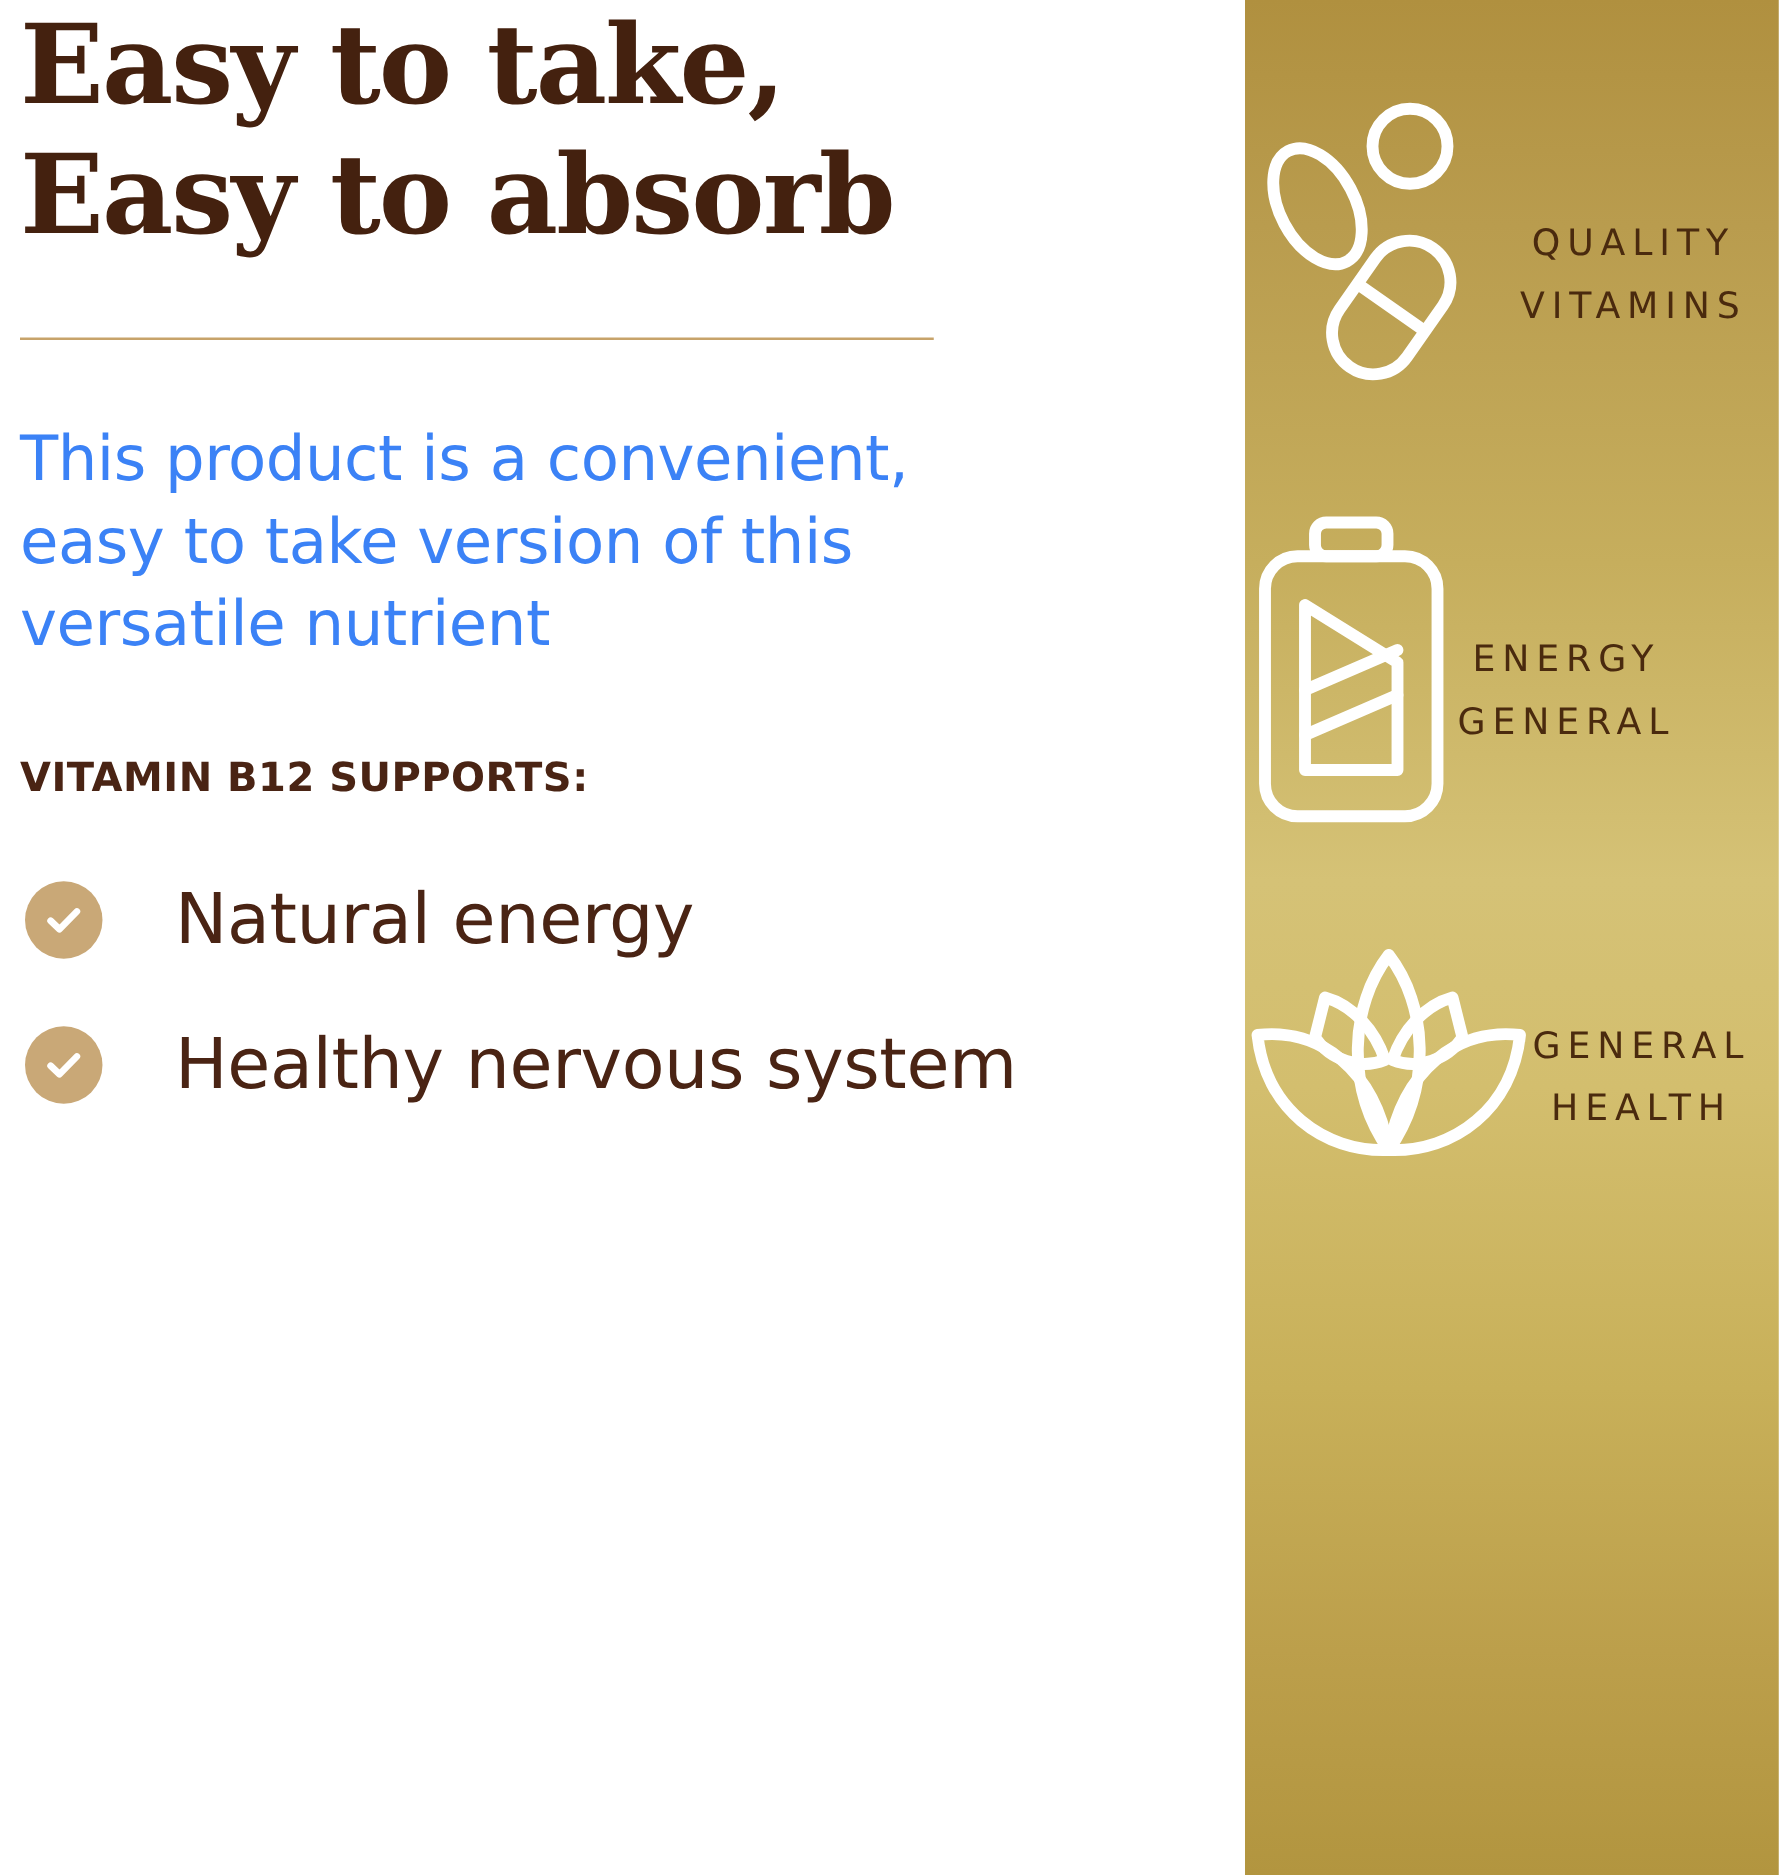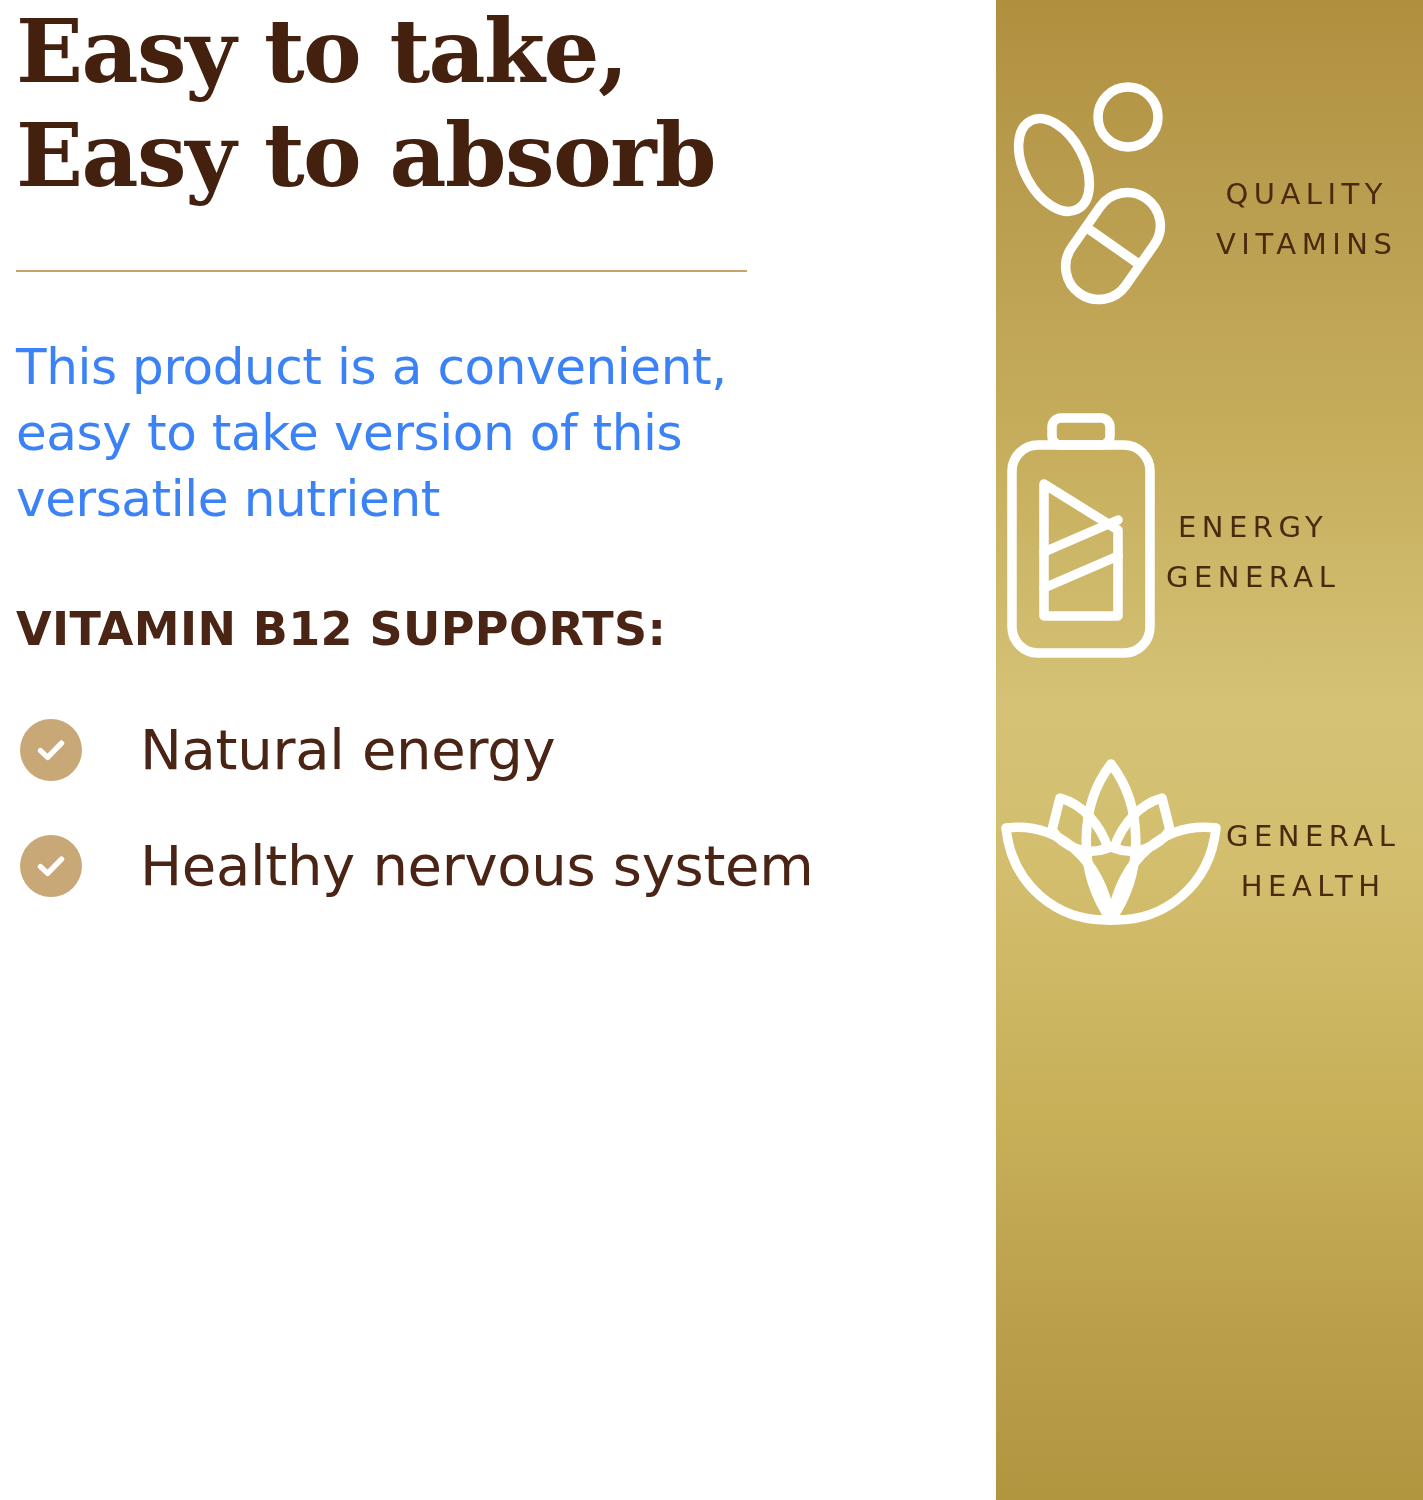--- a/index.html
+++ b/index.html
@@ -59,21 +59,21 @@
     color: #3b82f6;
     letter-spacing: -0.4px;
   }
   .body-copy .bc-line { display: block; white-space: nowrap; }
 
   .supports-heading {
     margin: 0;
     padding-top: 74px;
     font-family: "DejaVu Sans", "Liberation Sans", sans-serif;
     font-weight: 700;
-    font-size: 46px;
+    font-size: 32px;
     line-height: 1;
     letter-spacing: 0.4px;
     color: #4A2414;
     white-space: nowrap;
   }
 
   .benefit-list {
     list-style: none;
     margin: 0;
     padding: 0;

